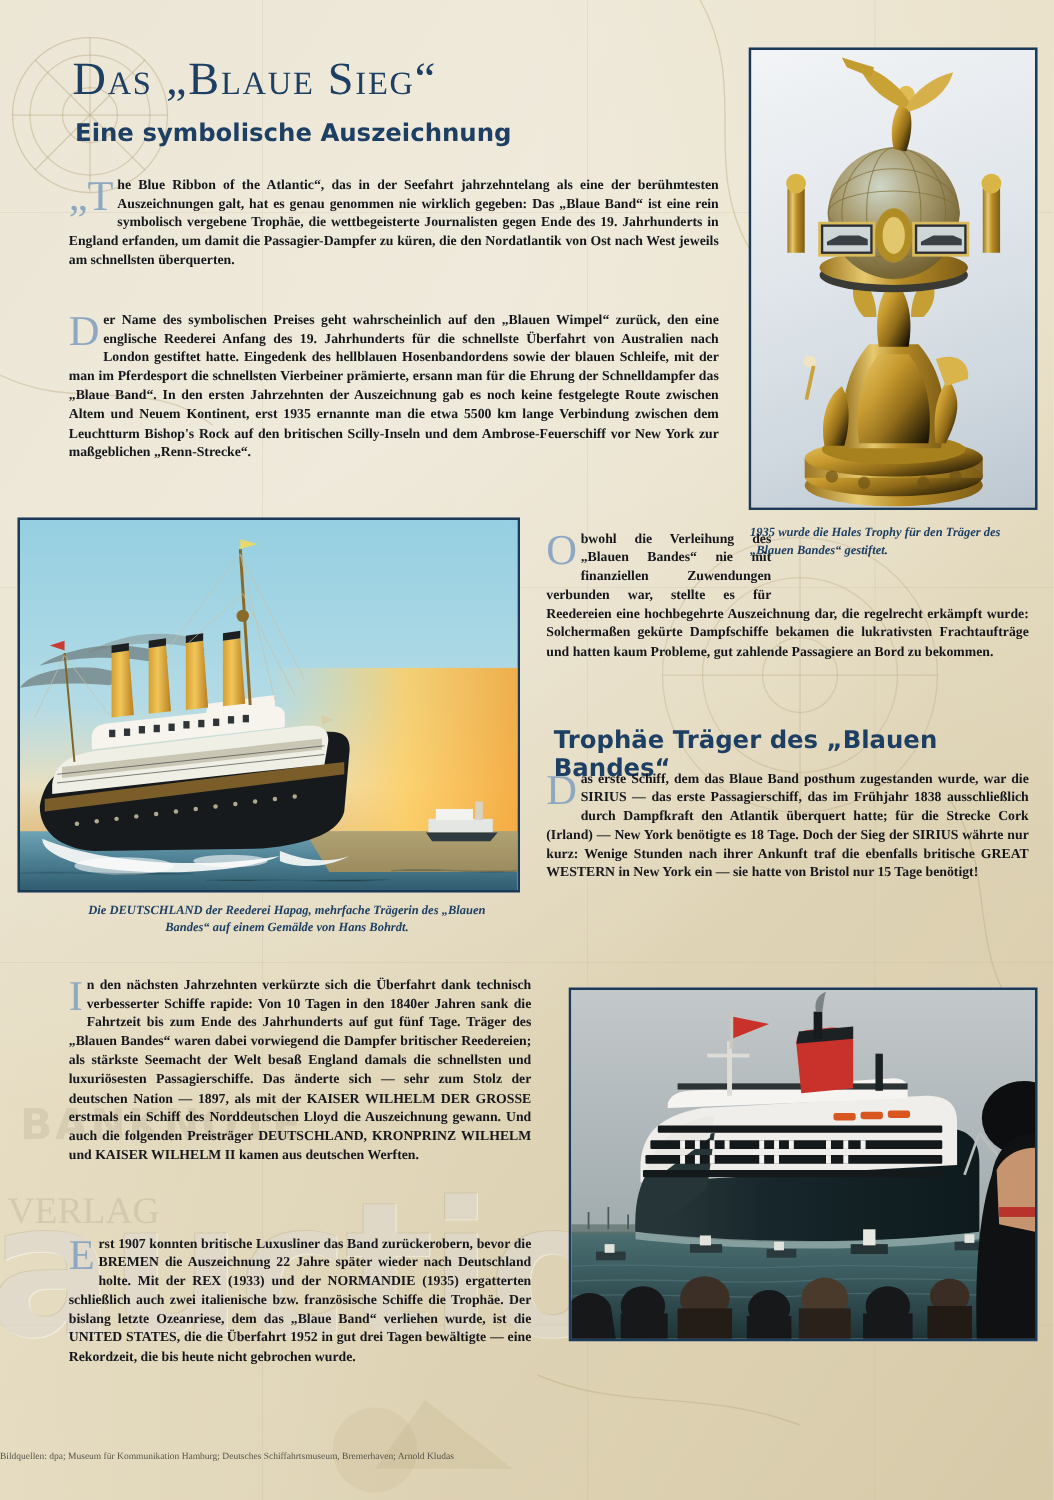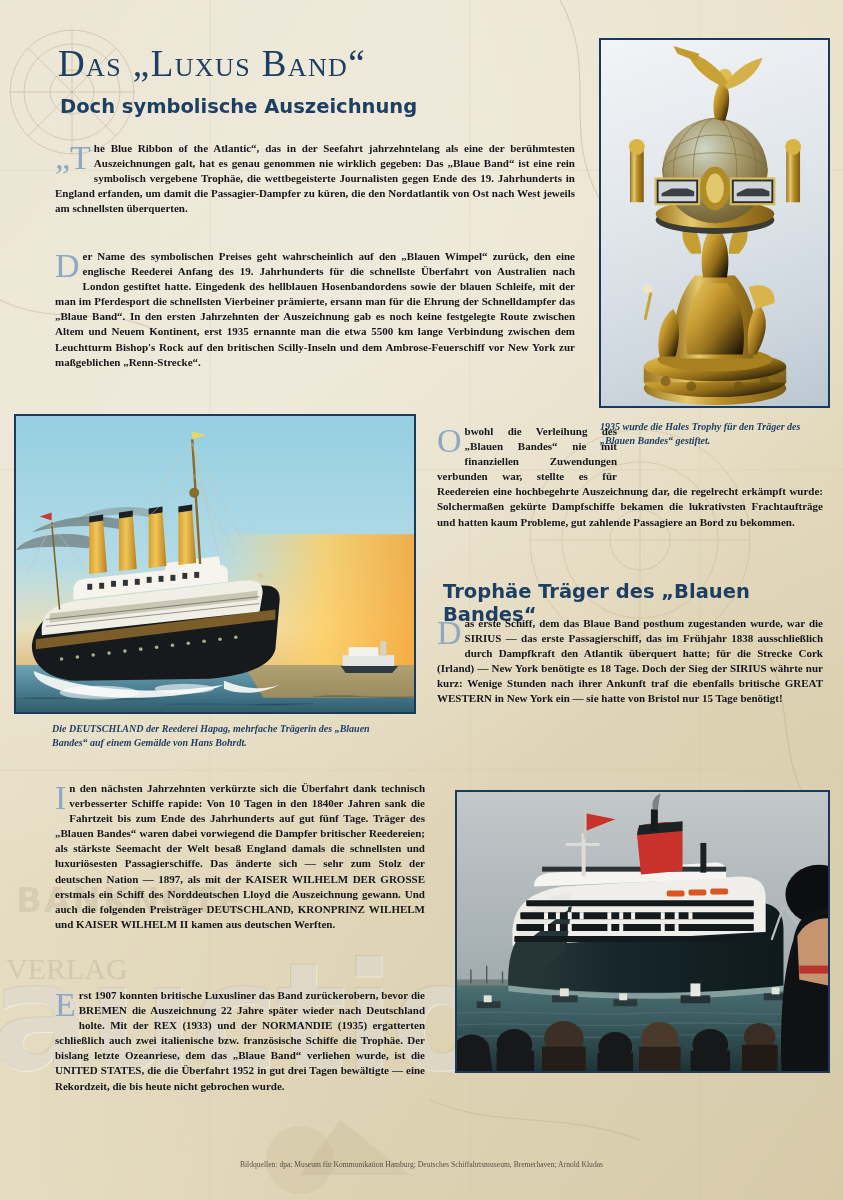--- a/index.html
+++ b/index.html
@@ -101,21 +101,20 @@
     position:absolute;
     margin:0;
     font-family:"Liberation Serif", serif;
     font-style:italic; font-weight:700;
     font-size:10px; line-height:13.6px;
     color:#1d3f63;
   }
 
   .credits {
     position:absolute; left:0; right:0; top:1160px;
-    text-align:center;
     font-family:"Liberation Serif", serif;
     font-size:7.6px;
     color:#3a3a33;
     opacity:.85;
   }
 
   
   .frame { position:absolute; border:2.5px solid #1b3a58; overflow:hidden; background:#ccc; }
 
   
@@ -191,22 +190,22 @@
       <circle cx="300" cy="1160" r="34" fill="#b9ab84" fill-opacity=".16"></circle>
     </svg>
   </div>
 
   <div class="wm3">VERLAG</div>
   <div class="wm2">BANKNOTE</div>
   <div class="wm">auction</div>
 
   <div class="content">
 
-    <h1 class="title">Das „Luxus Band“</h1>
-    <h2 class="sub">Doch symbolische Auszeichnung</h2>
+    <h1 class="title">Das „Blaue Sieg“</h1>
+    <h2 class="sub">Eine symbolische Auszeichnung</h2>
 
     <div class="frame" id="img-trophy">
       <div class="trophy-bg"></div>
       <div class="ship-img">
         <svg viewBox="0 0 231 370" preserveAspectRatio="xMidYMid slice">
           <defs>
             <linearGradient id="gold" x1="0" y1="0" x2="1" y2="1">
               <stop offset="0%" stop-color="#e8c766"></stop>
               <stop offset="35%" stop-color="#c79a2e"></stop>
               <stop offset="62%" stop-color="#8f6a18"></stop>
@@ -435,21 +434,21 @@
           </g>
 
           <g stroke="#23505f" stroke-width="1" opacity=".35">
             <path d="M0 286 C40 282 90 290 140 286"></path>
             <path d="M150 292 C200 288 250 296 300 291"></path>
             <path d="M300 284 C340 280 370 288 402 284"></path>
           </g>
         </svg>
       </div>
     </div>
-    <p class="caption" style="left:52px; top:722px; width:355px;">Die DEUTSCHLAND der Reederei Hapag, mehrfache Trägerin des „Blauen Bandes“ auf einem Gemälde von Hans Bohrdt.</p>
+    <p class="caption" style="left:52px; top:722px; width:355px;text-align:center;">Die DEUTSCHLAND der Reederei Hapag, mehrfache Trägerin des „Blauen Bandes“ auf einem Gemälde von Hans Bohrdt.</p>
 
     <p class="body" id="p5" style="left:55px; top:781px; width:370px;">In den nächsten Jahrzehnten verkürzte sich die Überfahrt dank technisch verbesserter Schiffe rapide: Von 10 Tagen in den 1840er Jahren sank die Fahrtzeit bis zum Ende des Jahrhunderts auf gut fünf Tage. Träger des „Blauen Bandes“ waren dabei vorwiegend die Dampfer britischer Reedereien; als stärkste Seemacht der Welt besaß England damals die schnellsten und luxuriösesten Passagierschiffe. Das änderte sich — sehr zum Stolz der deutschen Nation — 1897, als mit der KAISER WILHELM DER GROSSE erstmals ein Schiff des Norddeutschen Lloyd die Auszeichnung gewann. Und auch die folgenden Preisträger DEUTSCHLAND, KRONPRINZ WILHELM und KAISER WILHELM II kamen aus deutschen Werften.</p>
 
     <p class="body" id="p6" style="left:55px; top:988px; width:370px;">Erst 1907 konnten britische Luxusliner das Band zurückerobern, bevor die BREMEN die Auszeichnung 22 Jahre später wieder nach Deutschland holte. Mit der REX (1933) und der NORMANDIE (1935) ergatterten schließlich auch zwei italienische bzw. französische Schiffe die Trophäe. Der bislang letzte Ozeanriese, dem das „Blaue Band“ verliehen wurde, ist die UNITED STATES, die die Überfahrt 1952 in gut drei Tagen bewältigte — eine Rekordzeit, die bis heute nicht gebrochen wurde.</p>
 
     <div class="frame" id="img-qm2">
       <div class="qm2-sky"></div>
       <div class="ship-img">
         <svg viewBox="0 0 375 283" preserveAspectRatio="xMidYMid slice">
           <defs>

